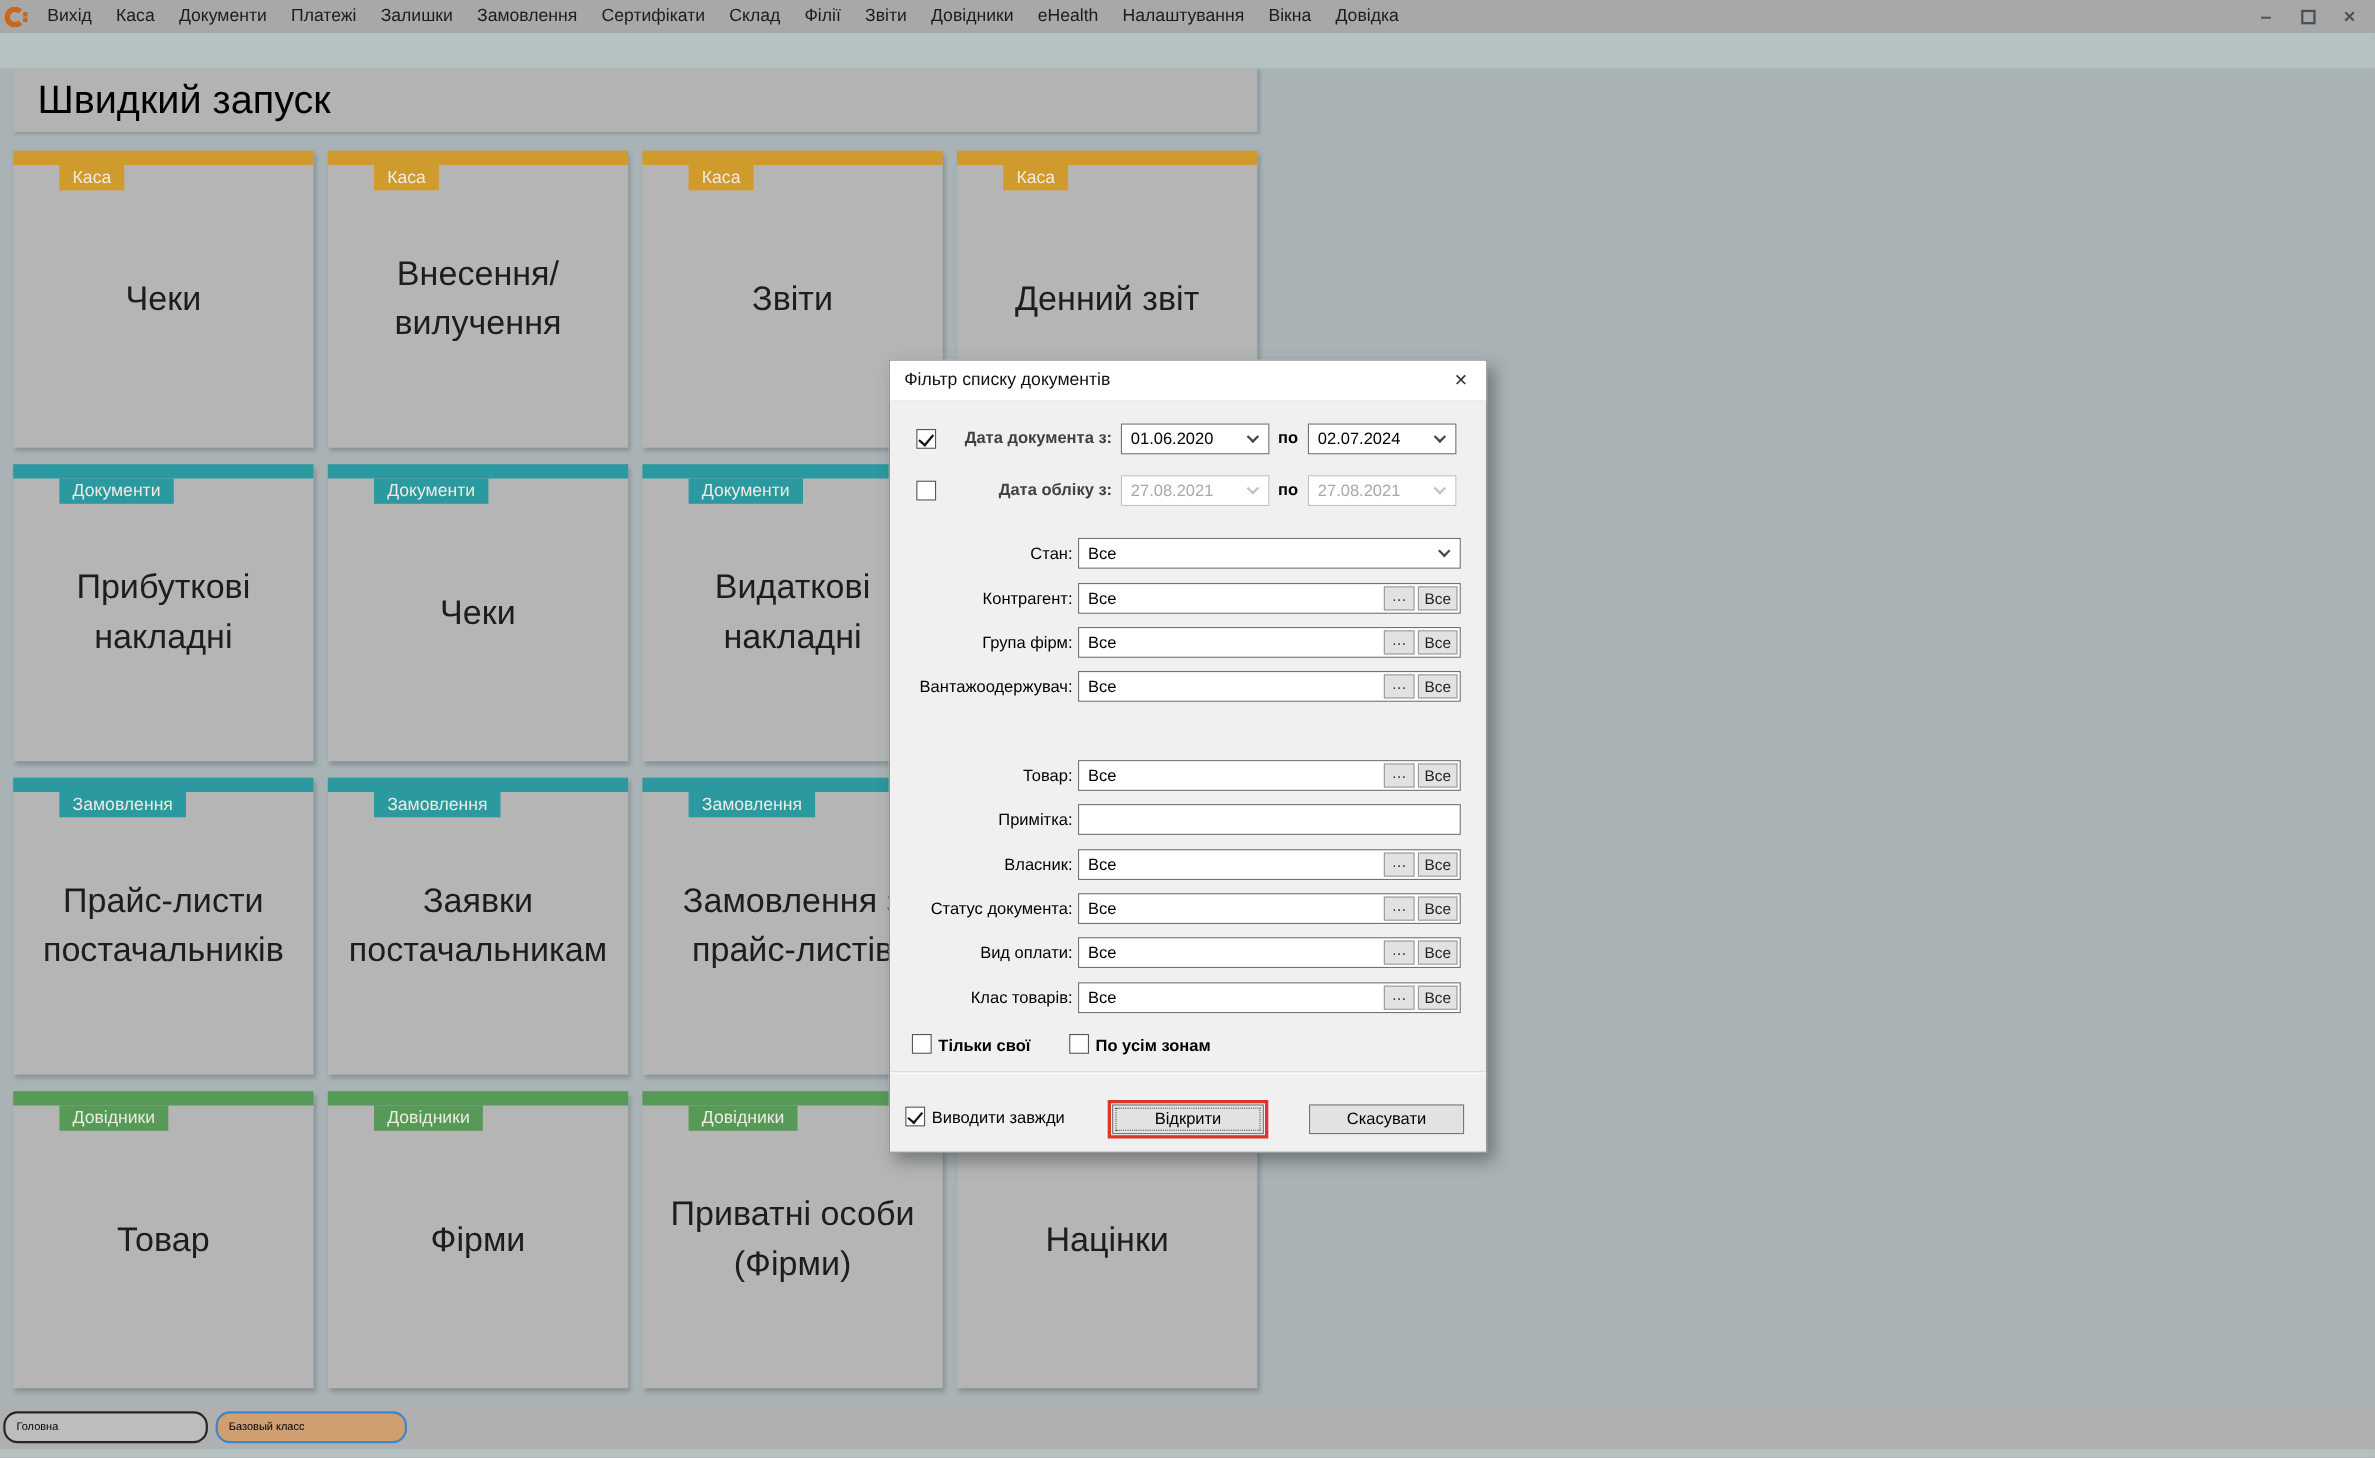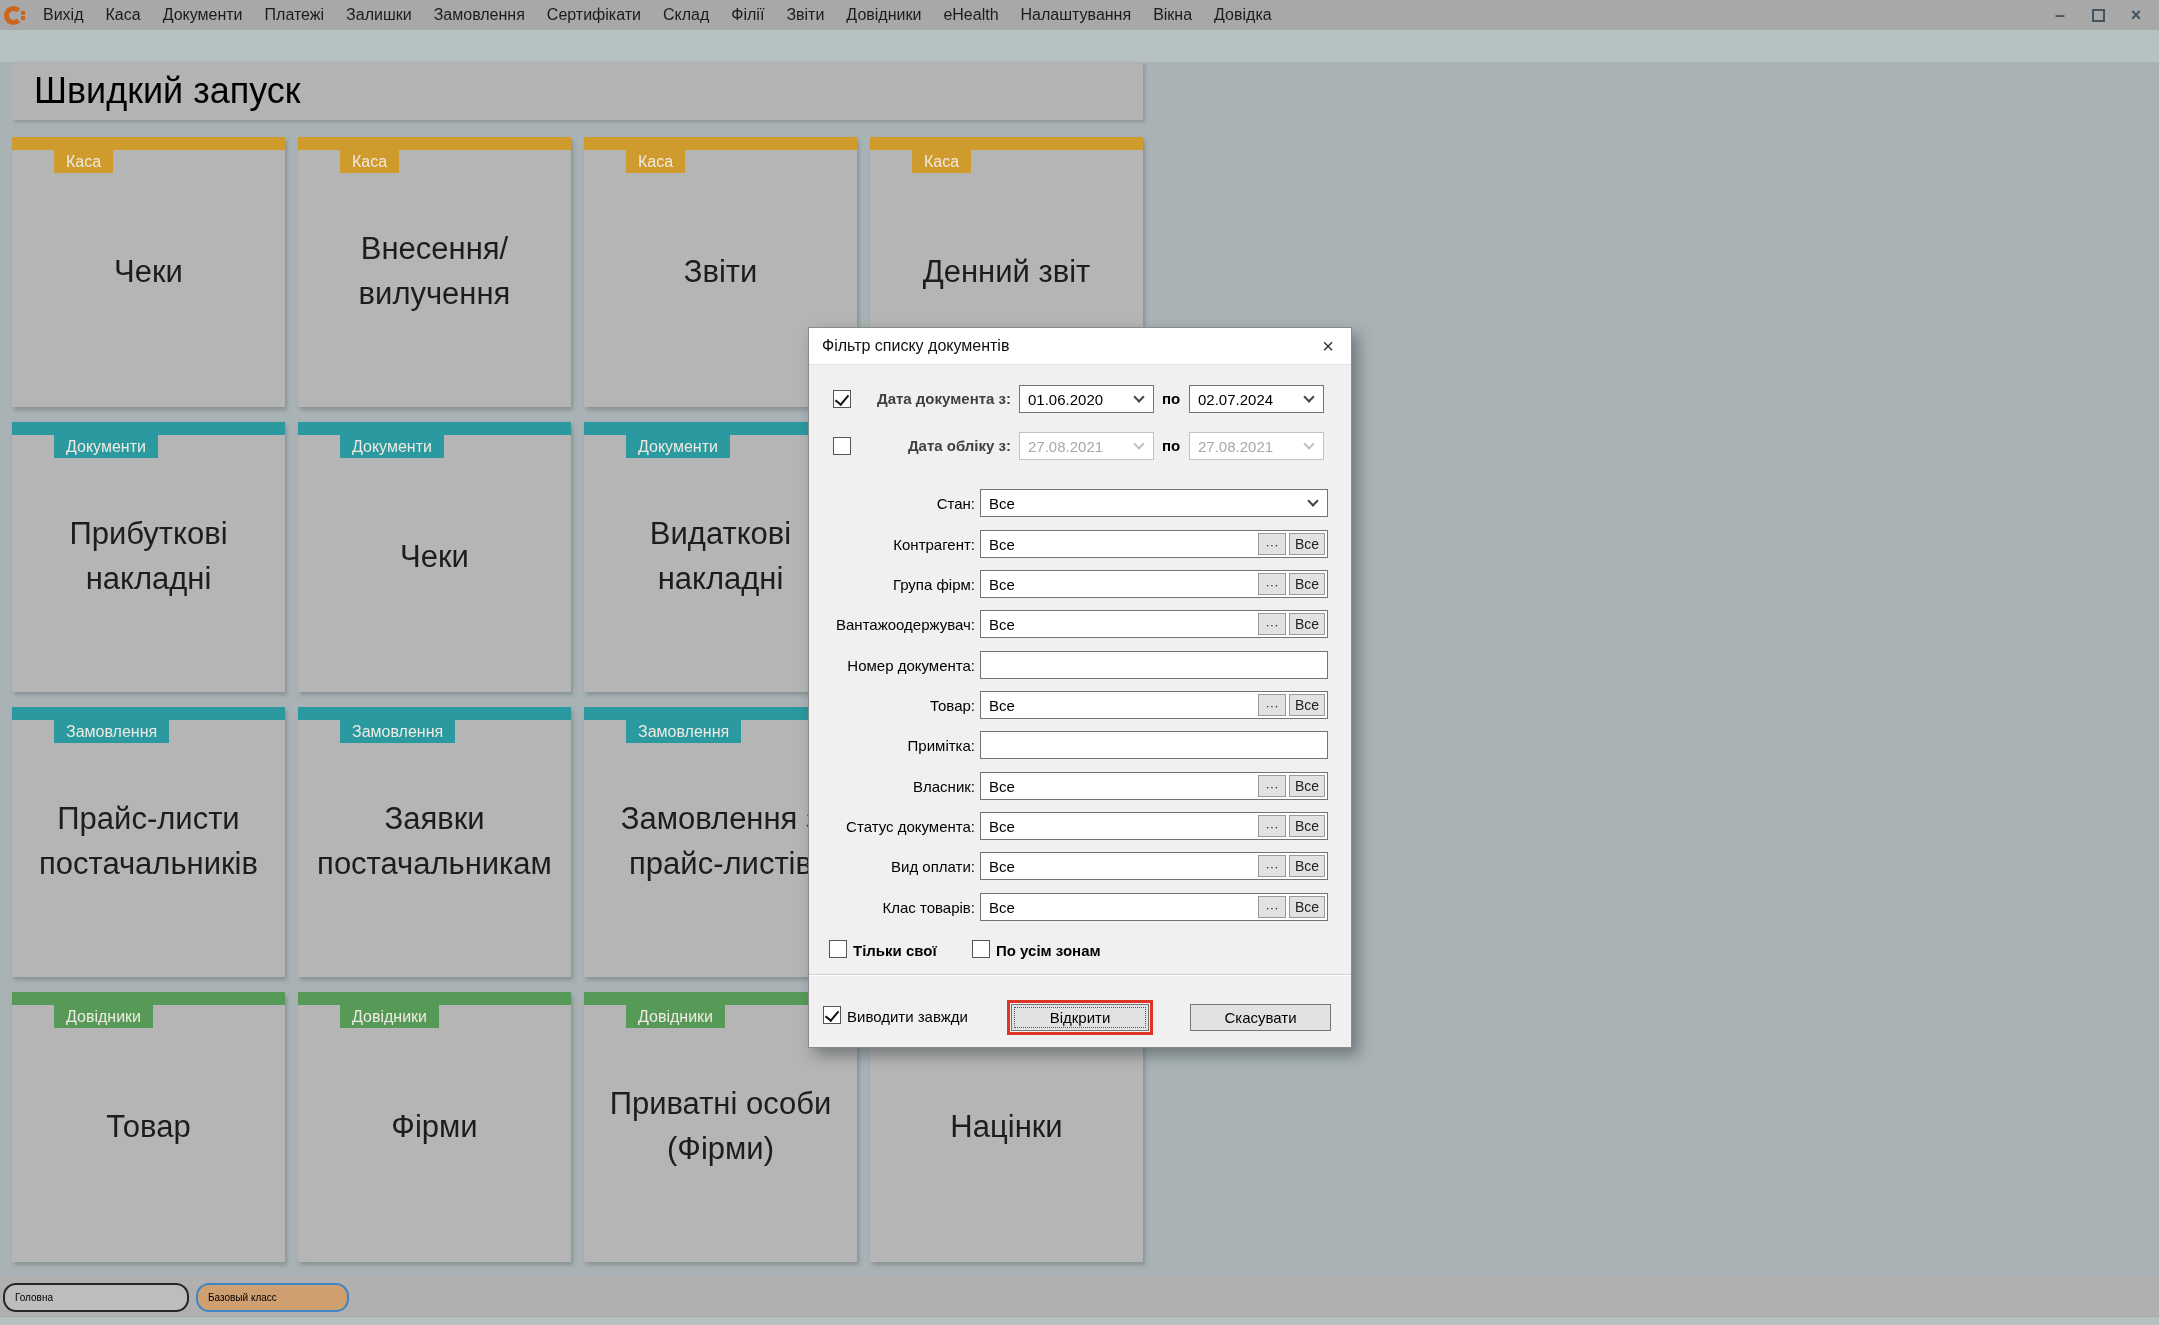--- a/index.html
+++ b/index.html
@@ -92,21 +92,21 @@
   .btn{background:#e2e2e2;border:1px solid #767676;font:15px "Liberation Sans",sans-serif;color:#000;
     display:flex;align-items:center;justify-content:center;cursor:pointer;}
   .btn-open{width:138px;height:27px;outline:1px dotted #555;outline-offset:-4px;}
   .btn-cancel{position:absolute;left:381px;top:8px;width:141px;height:27px;}
 
   
   .statusbar{position:absolute;left:0;top:1277px;width:2159px;height:39px;background:#b0b0b0;}
   .stab{position:absolute;top:6px;height:29px;display:flex;align-items:center;
     padding-left:10px;font-size:10px;color:#000;cursor:pointer;border-radius:13px;}
   .stab.home{left:3px;width:186px;background:#bdbdbd;border:2px solid #262626;}
-  .stab.active{left:196px;width:153px;background:#cf9e71;border:2px solid #3e86c6;}
+  .stab.active{left:196px;width:174px;background:#cf9e71;border:2px solid #3e86c6;}
   .bottomstrip{position:absolute;left:0;top:1316px;width:2159px;height:9px;background:#b7c0c1;
     border-top:1px solid #a2abac;}
 </style>
 </head>
 <body>
 
 <div class="menubar">
   <div class="logo"></div>
   <div class="menu-item">Вихід</div>
   <div class="menu-item">Каса</div>
@@ -278,24 +278,20 @@
   <div class="frow" style="top:282px">
     <div class="flabel">Вантажоодержувач:</div>
     <div class="fctrl">
         <div class="lookup">
       <span class="lval">Все</span>
       <span class="mini dots">···</span>
       <span class="mini vse">Все</span>
     </div>
       </div>
   </div>
-  <div class="frow" style="top:323px">
-    <div class="flabel">Номер документа:</div>
-    <div class="fctrl"><input class="txt" value="" style=""></div>
-  </div>
   <div class="frow" style="top:363px">
     <div class="flabel">Товар:</div>
     <div class="fctrl">
         <div class="lookup">
       <span class="lval">Все</span>
       <span class="mini dots">···</span>
       <span class="mini vse">Все</span>
     </div>
       </div>
   </div>

